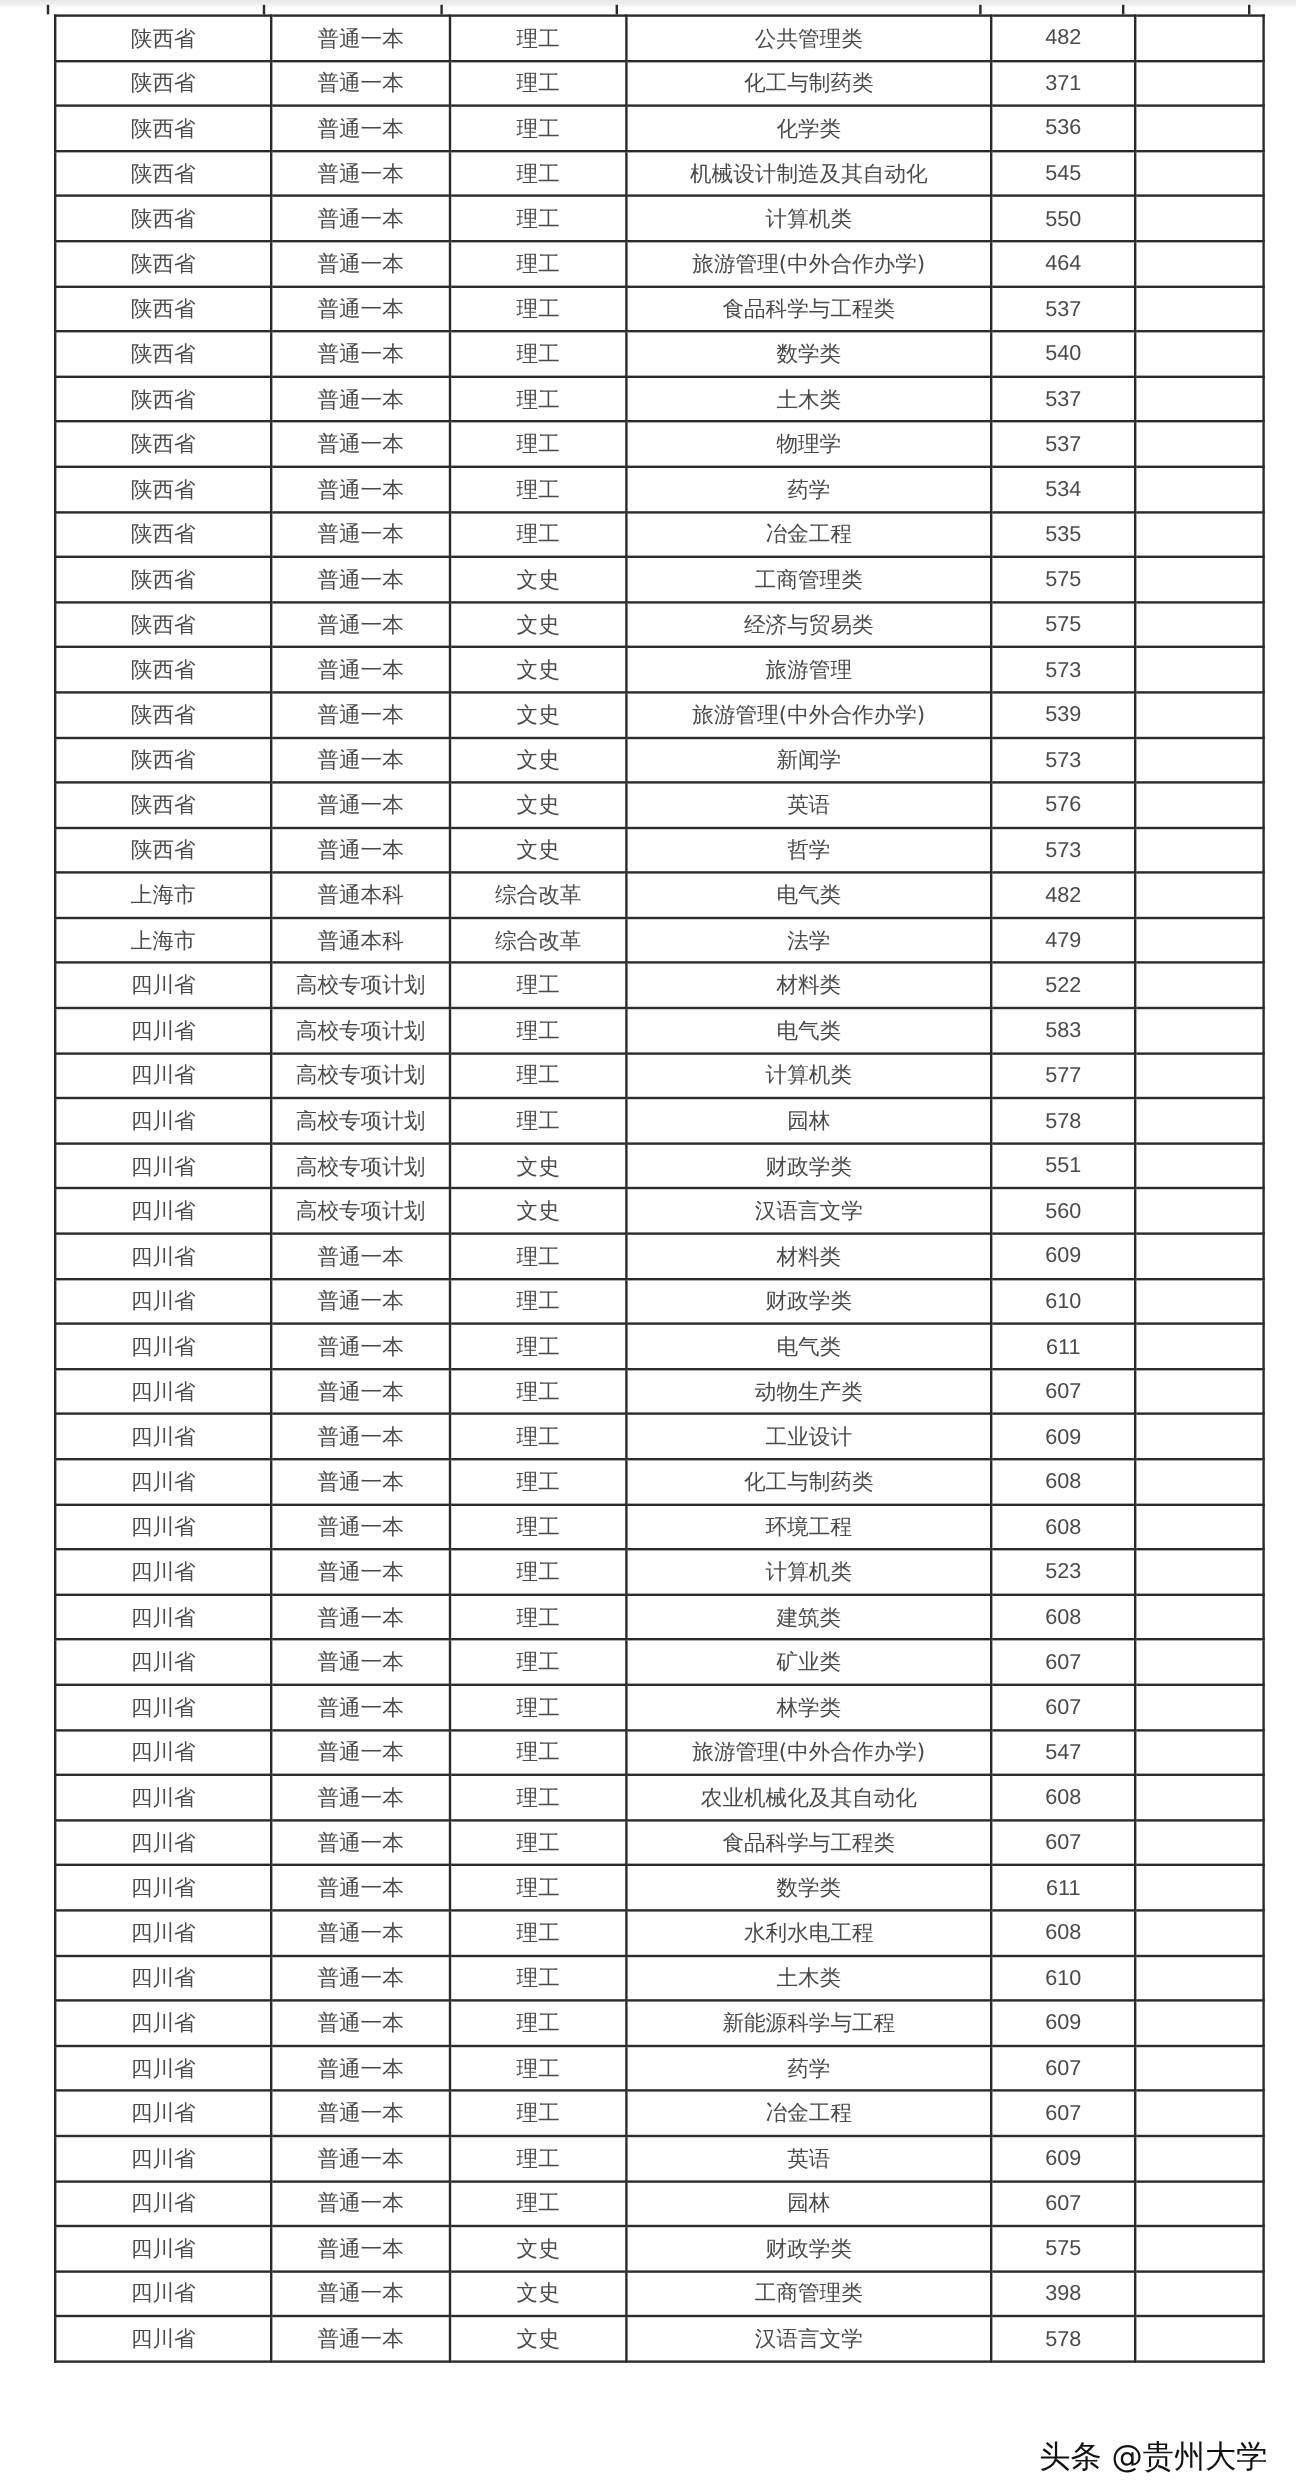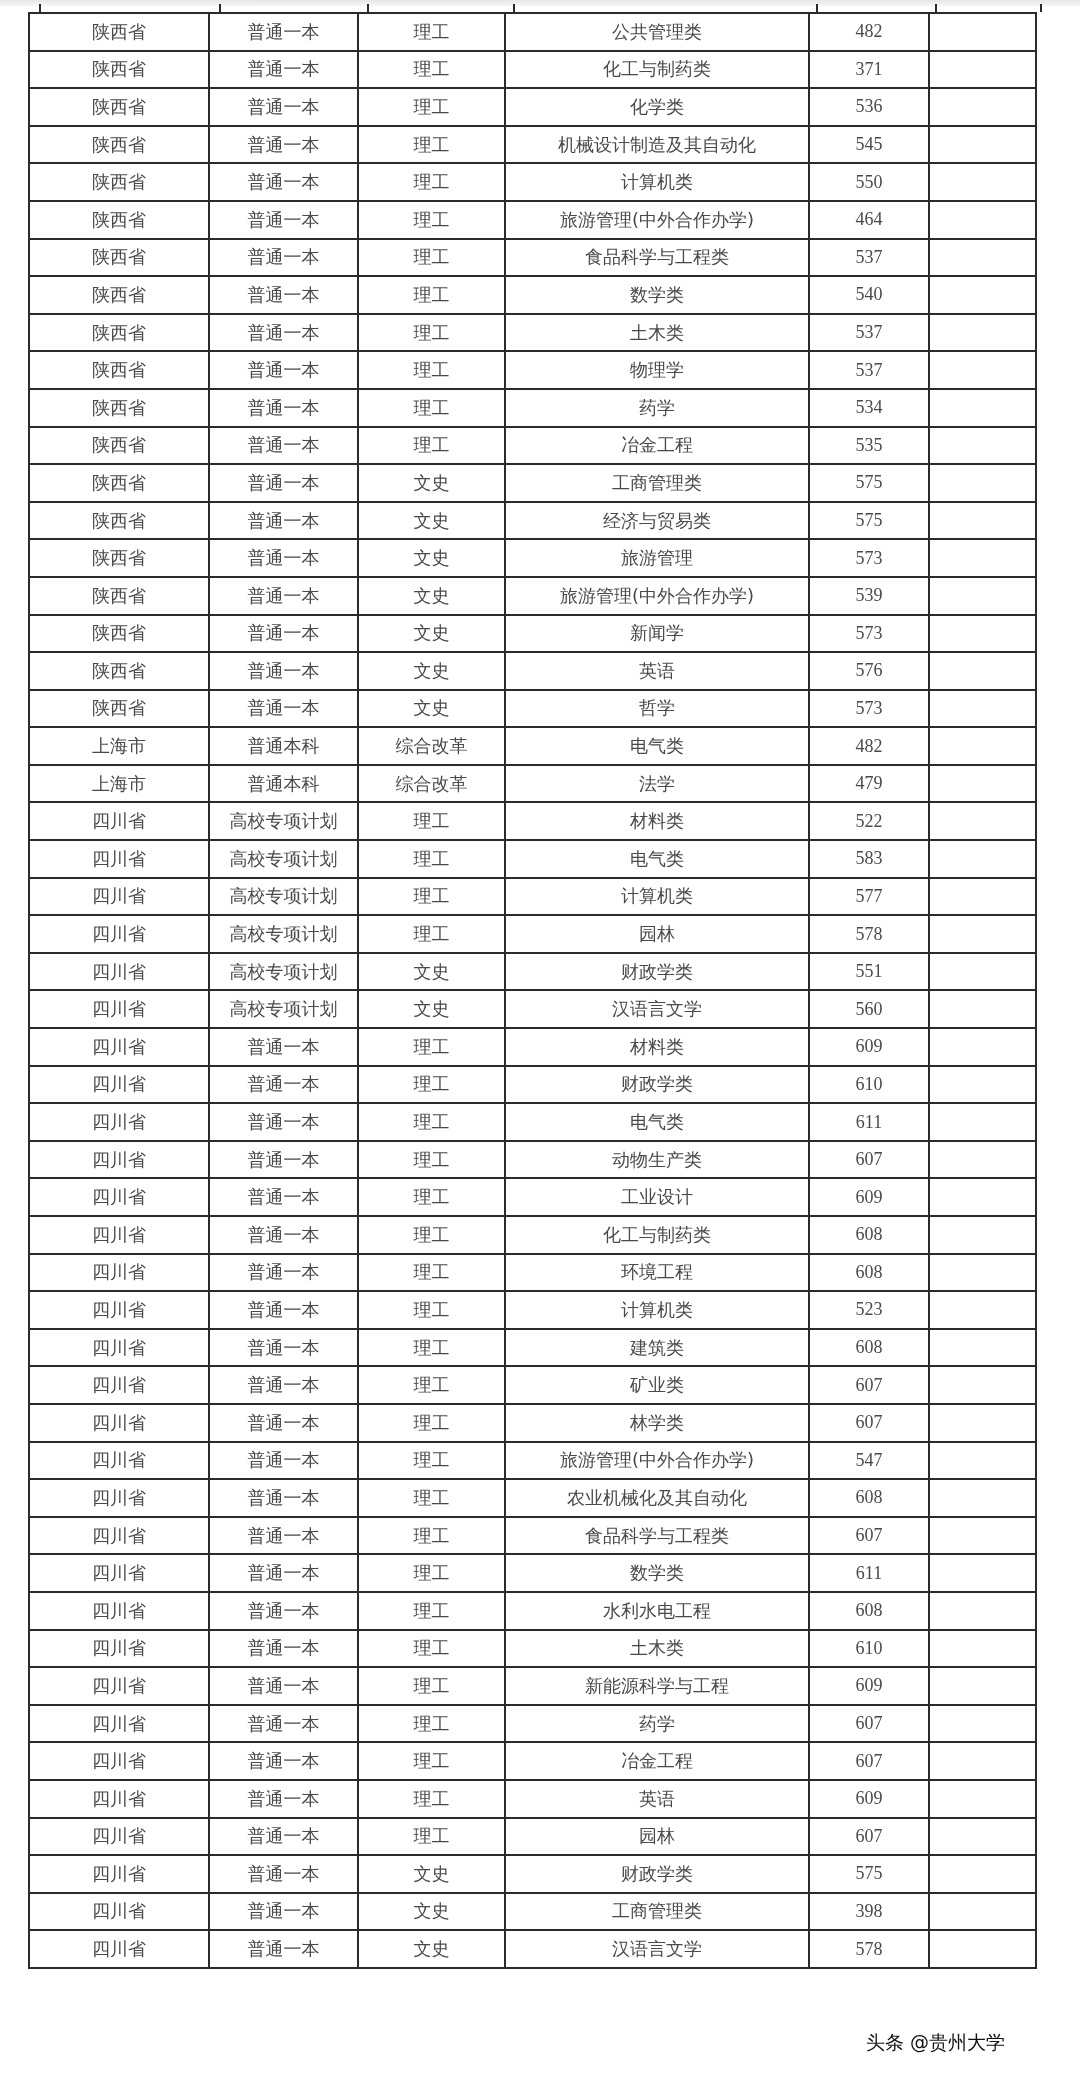--- a/index.html
+++ b/index.html
@@ -9,45 +9,45 @@
     font-family: "DejaVu Sans", "Liberation Sans", sans-serif;
     position: relative;
   }
   .top-strip {
     position: absolute; left: 0; top: 0; width: 1080px; height: 6px;
     background: linear-gradient(#e6e6e6, #f7f7f7);
   }
   .top-stubs { position: absolute; left: 0; top: 0; width: 1080px; height: 12px; }
   .top-stubs span { position: absolute; top: 4px; width: 2px; height: 8px; background: #2a2a2a; }
   table.scores {
-    position: absolute; left: 28px; top: 12px;
+    position: absolute; left: 45px; top: 12px;
     border-collapse: collapse;
     table-layout: fixed;
     width: 1003px;
   }
   table.scores td {
     border: 2px solid #2b2b2b;
     height: 35.6px;
     padding: 0;
     text-align: center;
     vertical-align: middle;
     color: #4a4a4a;
     font-size: 18px;
     white-space: nowrap;
     overflow: hidden;
   }
   td.c-prov { width: 178px; }
   td.c-batch { width: 147px; font-family: Liberation Mono, monospace; }
   td.c-type { width: 145px; }
   td.c-major { width: 302px; }
-  td.c-score { width: 118px; font-family: Liberation Serif, serif; font-size: 19px; }
+  td.c-score { width: 118px; font-family: Liberation Sans, sans-serif; font-size: 19px; }
   td.c-extra { width: 105px; }
   .watermark {
     position: absolute; left: 866px; top: 2030px;
-    font-size: 19px; color: #111;
+    font-size: 26px; color: #111;
     text-shadow: 0 0 2px #fff, 0 0 2px #fff, 0 0 3px #fff;
     letter-spacing: 0px;
     font-family: "DejaVu Sans", sans-serif;
   }
 </style>
 </head>
 <body>
 
 <div class="top-strip"></div>
 <div class="top-stubs">

